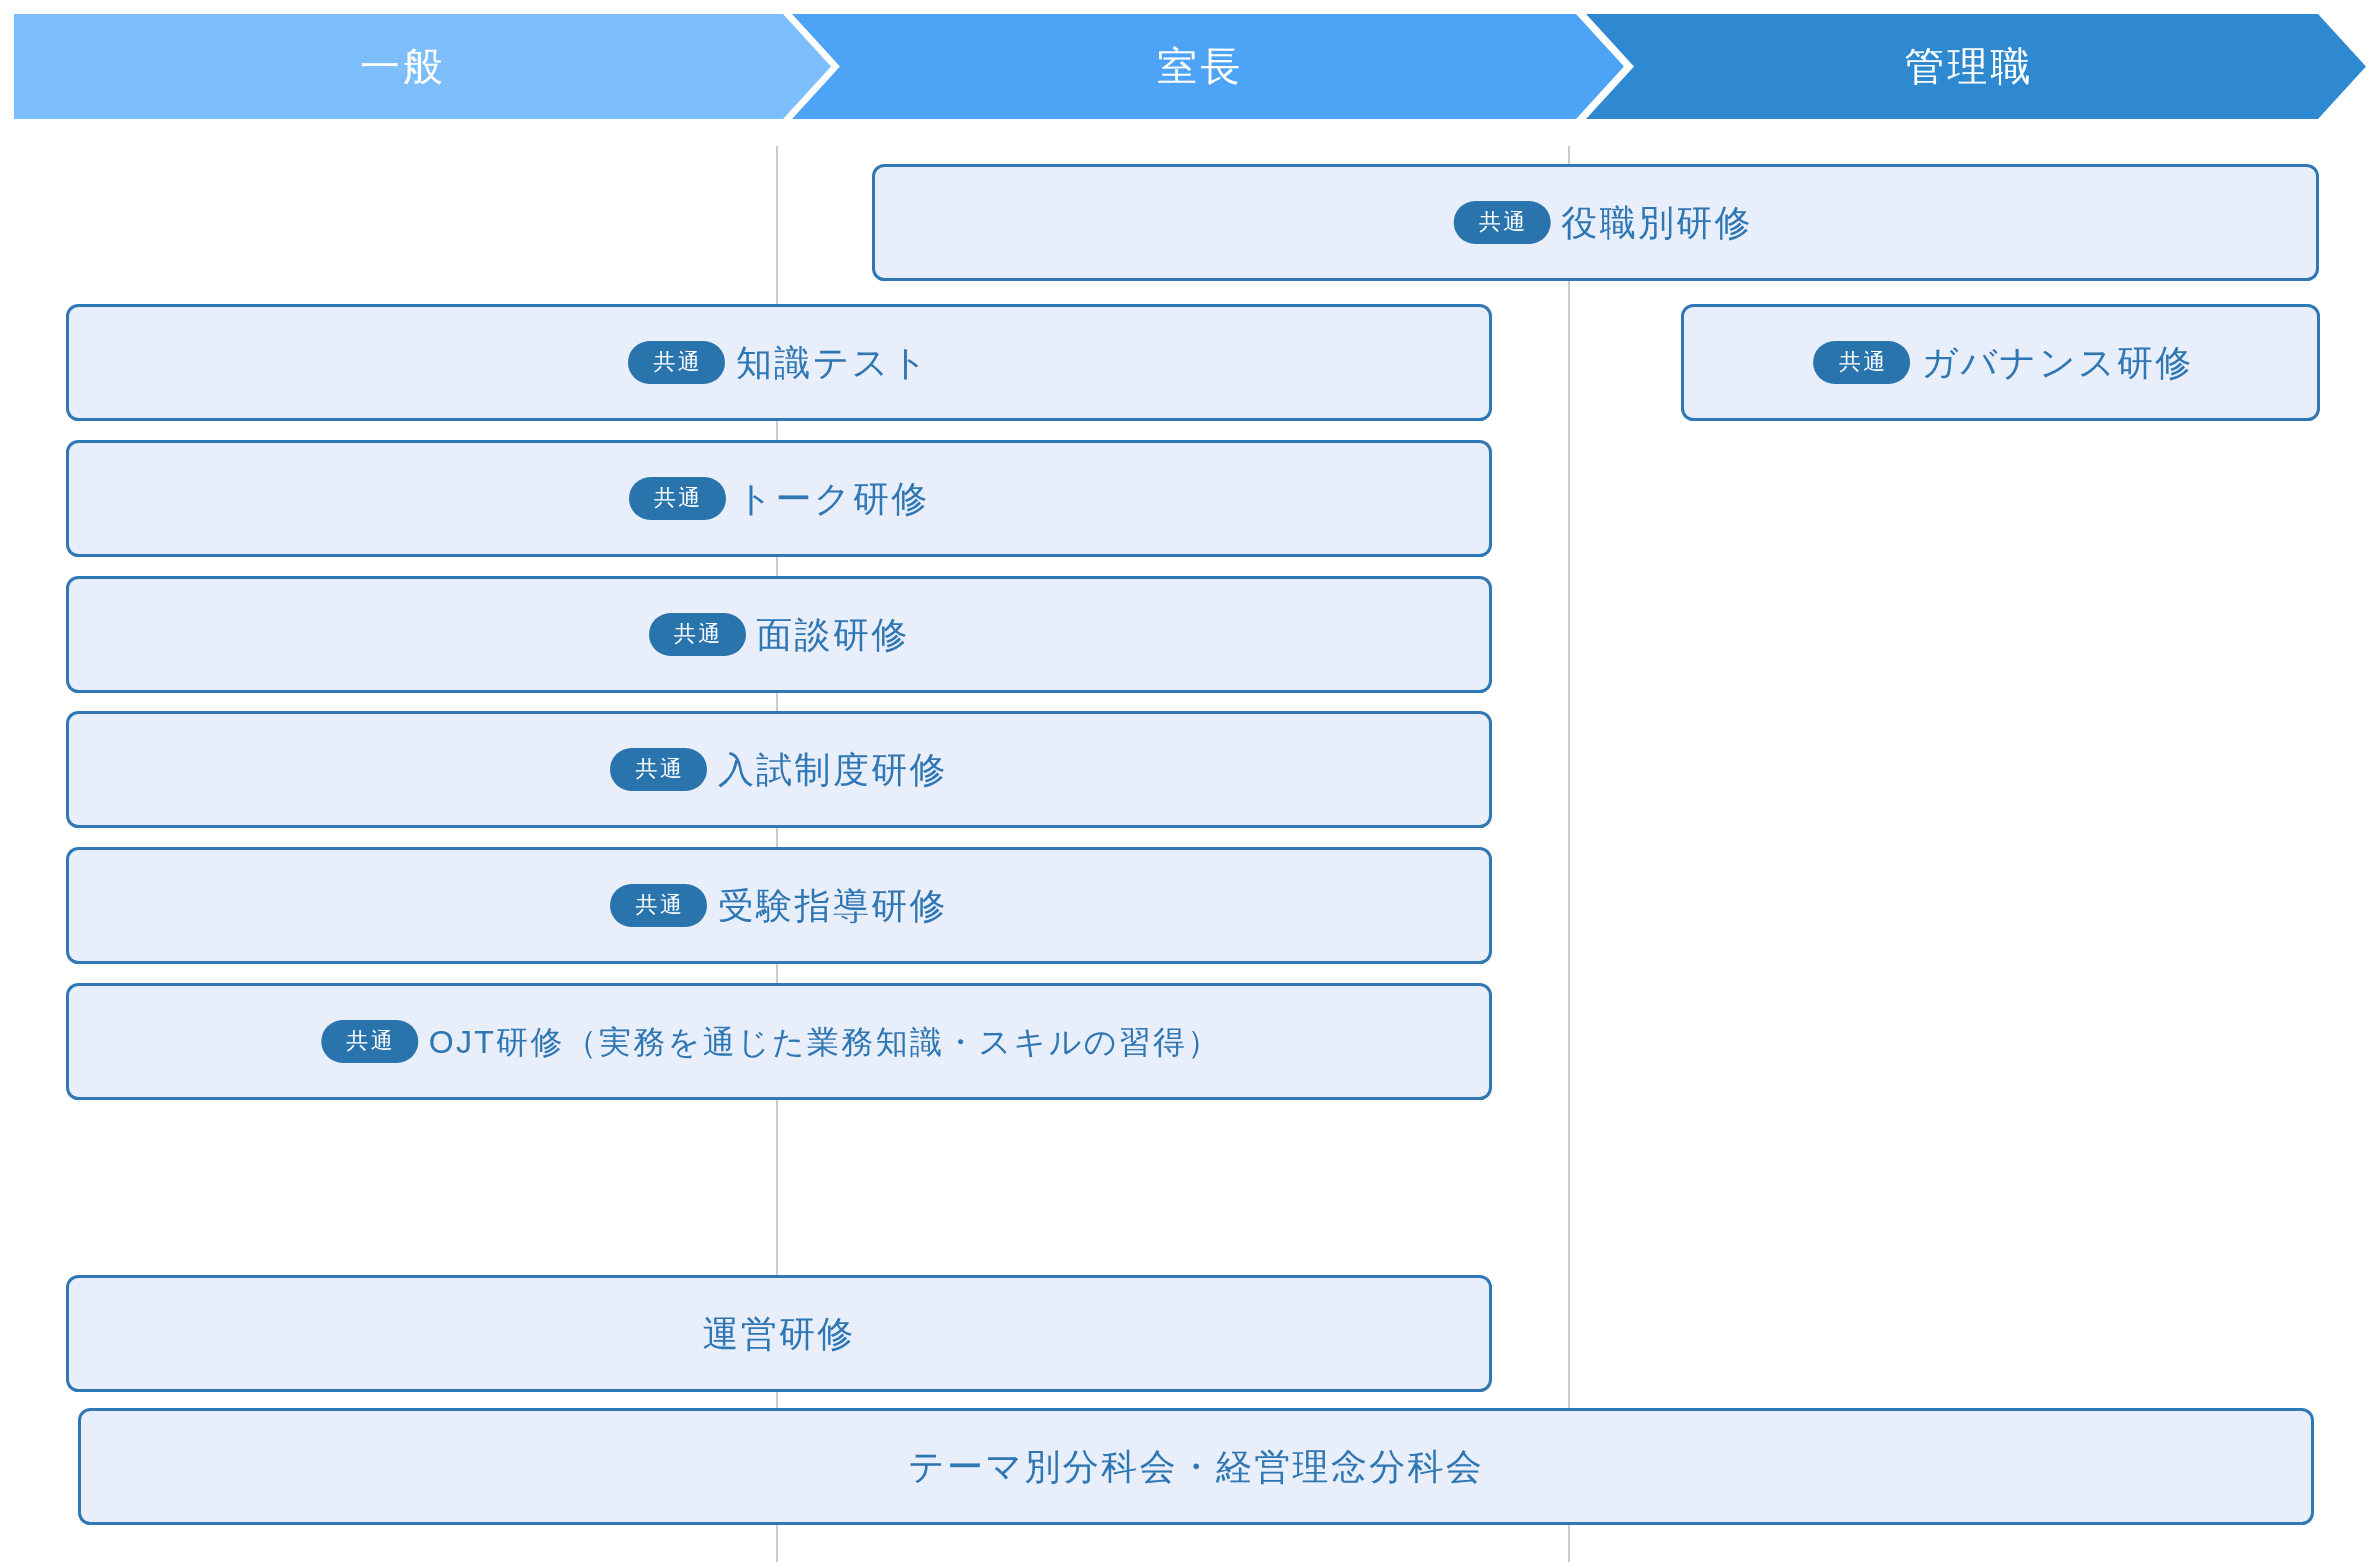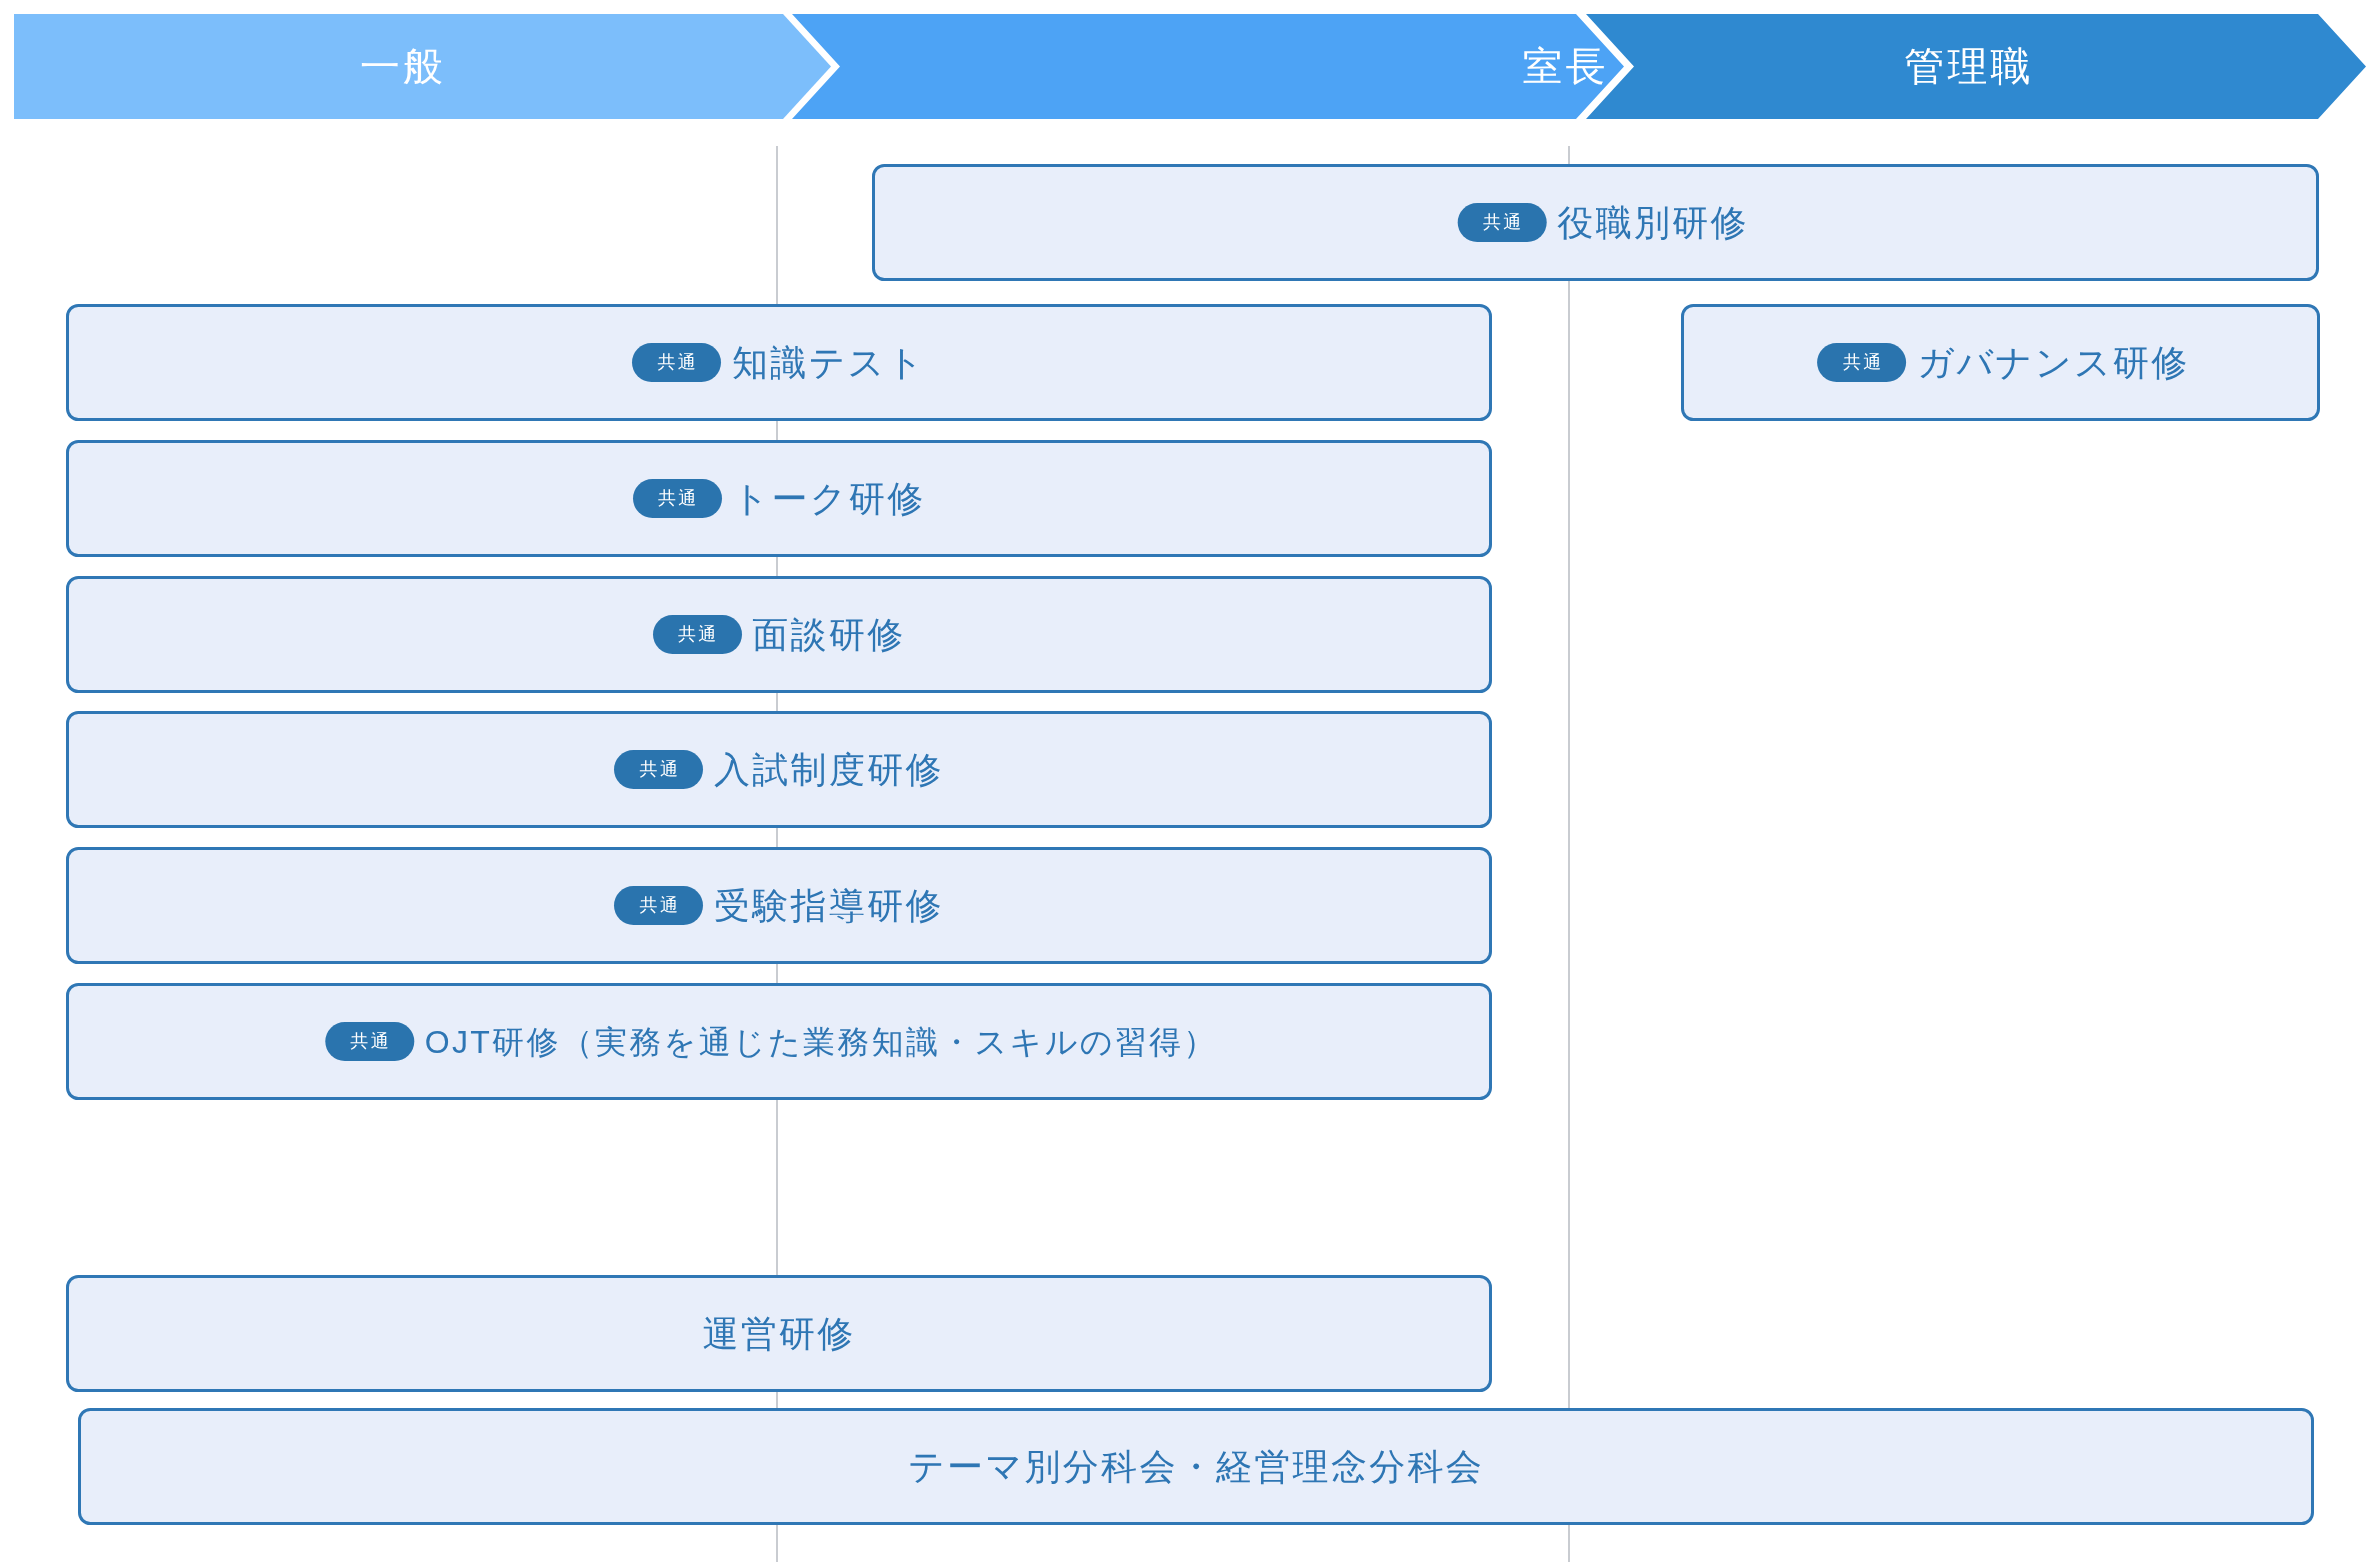--- a/index.html
+++ b/index.html
@@ -55,21 +55,20 @@
   #chev-0 {
     left: 14px; width: 817px;
     background: #7cbefb;
     clip-path: polygon(0 0, calc(100% - 48px) 0, 100% 50%, calc(100% - 48px) 100%, 0 100%);
   }
   #chev-0 .chev-label { margin-right: 39px; }
   #chev-1 {
     left: 792px; width: 832px;
     background: #4da3f5;
     clip-path: polygon(0 0, calc(100% - 48px) 0, 100% 50%, calc(100% - 48px) 100%, 0 100%, 48px 50%);
-    justify-content: flex-end;
   }
   #chev-1 .chev-label { margin-right: 15.4px; }
   #chev-2 {
     left: 1586px; width: 780px;
     background: #2f89d0;
     clip-path: polygon(0 0, calc(100% - 48px) 0, 100% 50%, calc(100% - 48px) 100%, 0 100%, 48px 50%);
   }
   #chev-2 .chev-label { margin-right: 14px; }
 
   
@@ -88,21 +87,21 @@
     gap: 10.8px;
     width: 100%;
     justify-content: center;
   }
 
   .badge {
     flex: 0 0 auto;
     background: #2a74ae;
     color: #ffffff;
     border-radius: 770px;
-    font-size: 18px;
+    font-size: 22px;
     font-weight: 500;
     letter-spacing: 2.3px;
     padding: 10px 23px 11.6px 25.4px;
     line-height: 1;
     white-space: nowrap;
   }
   .tlabel {
     color: #2e76b4;
     font-size: 36px;
     font-weight: 500;

